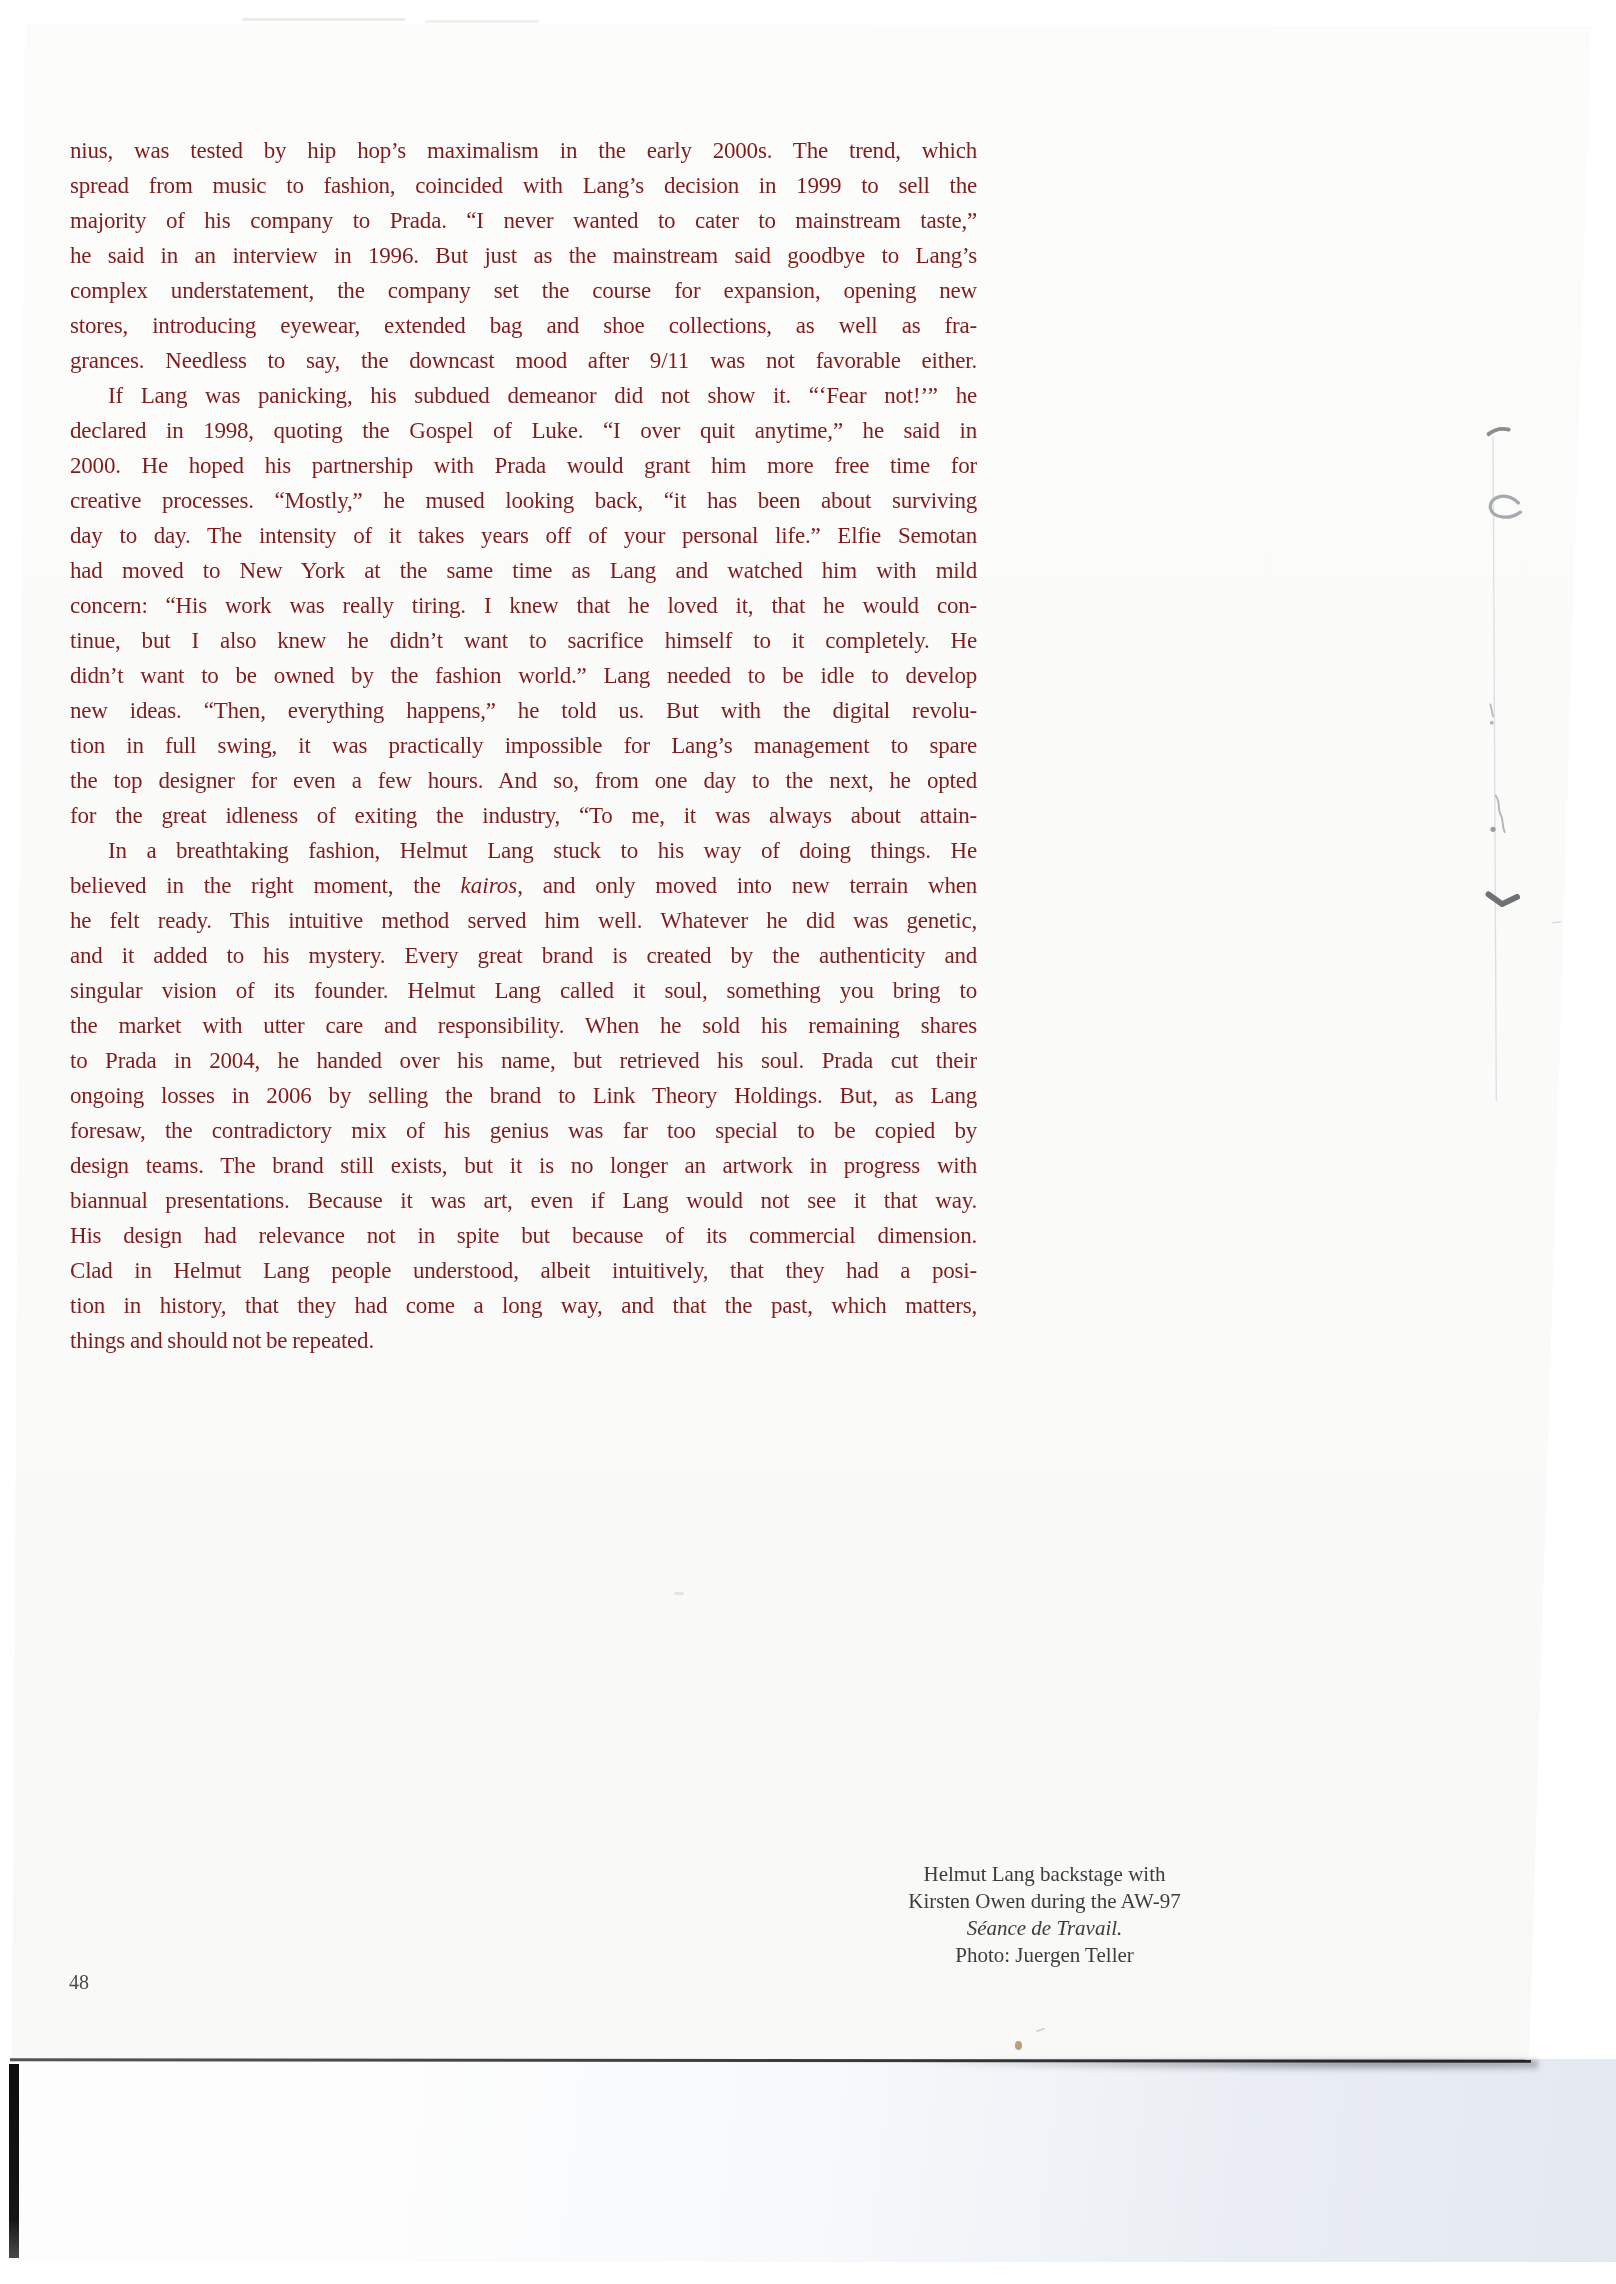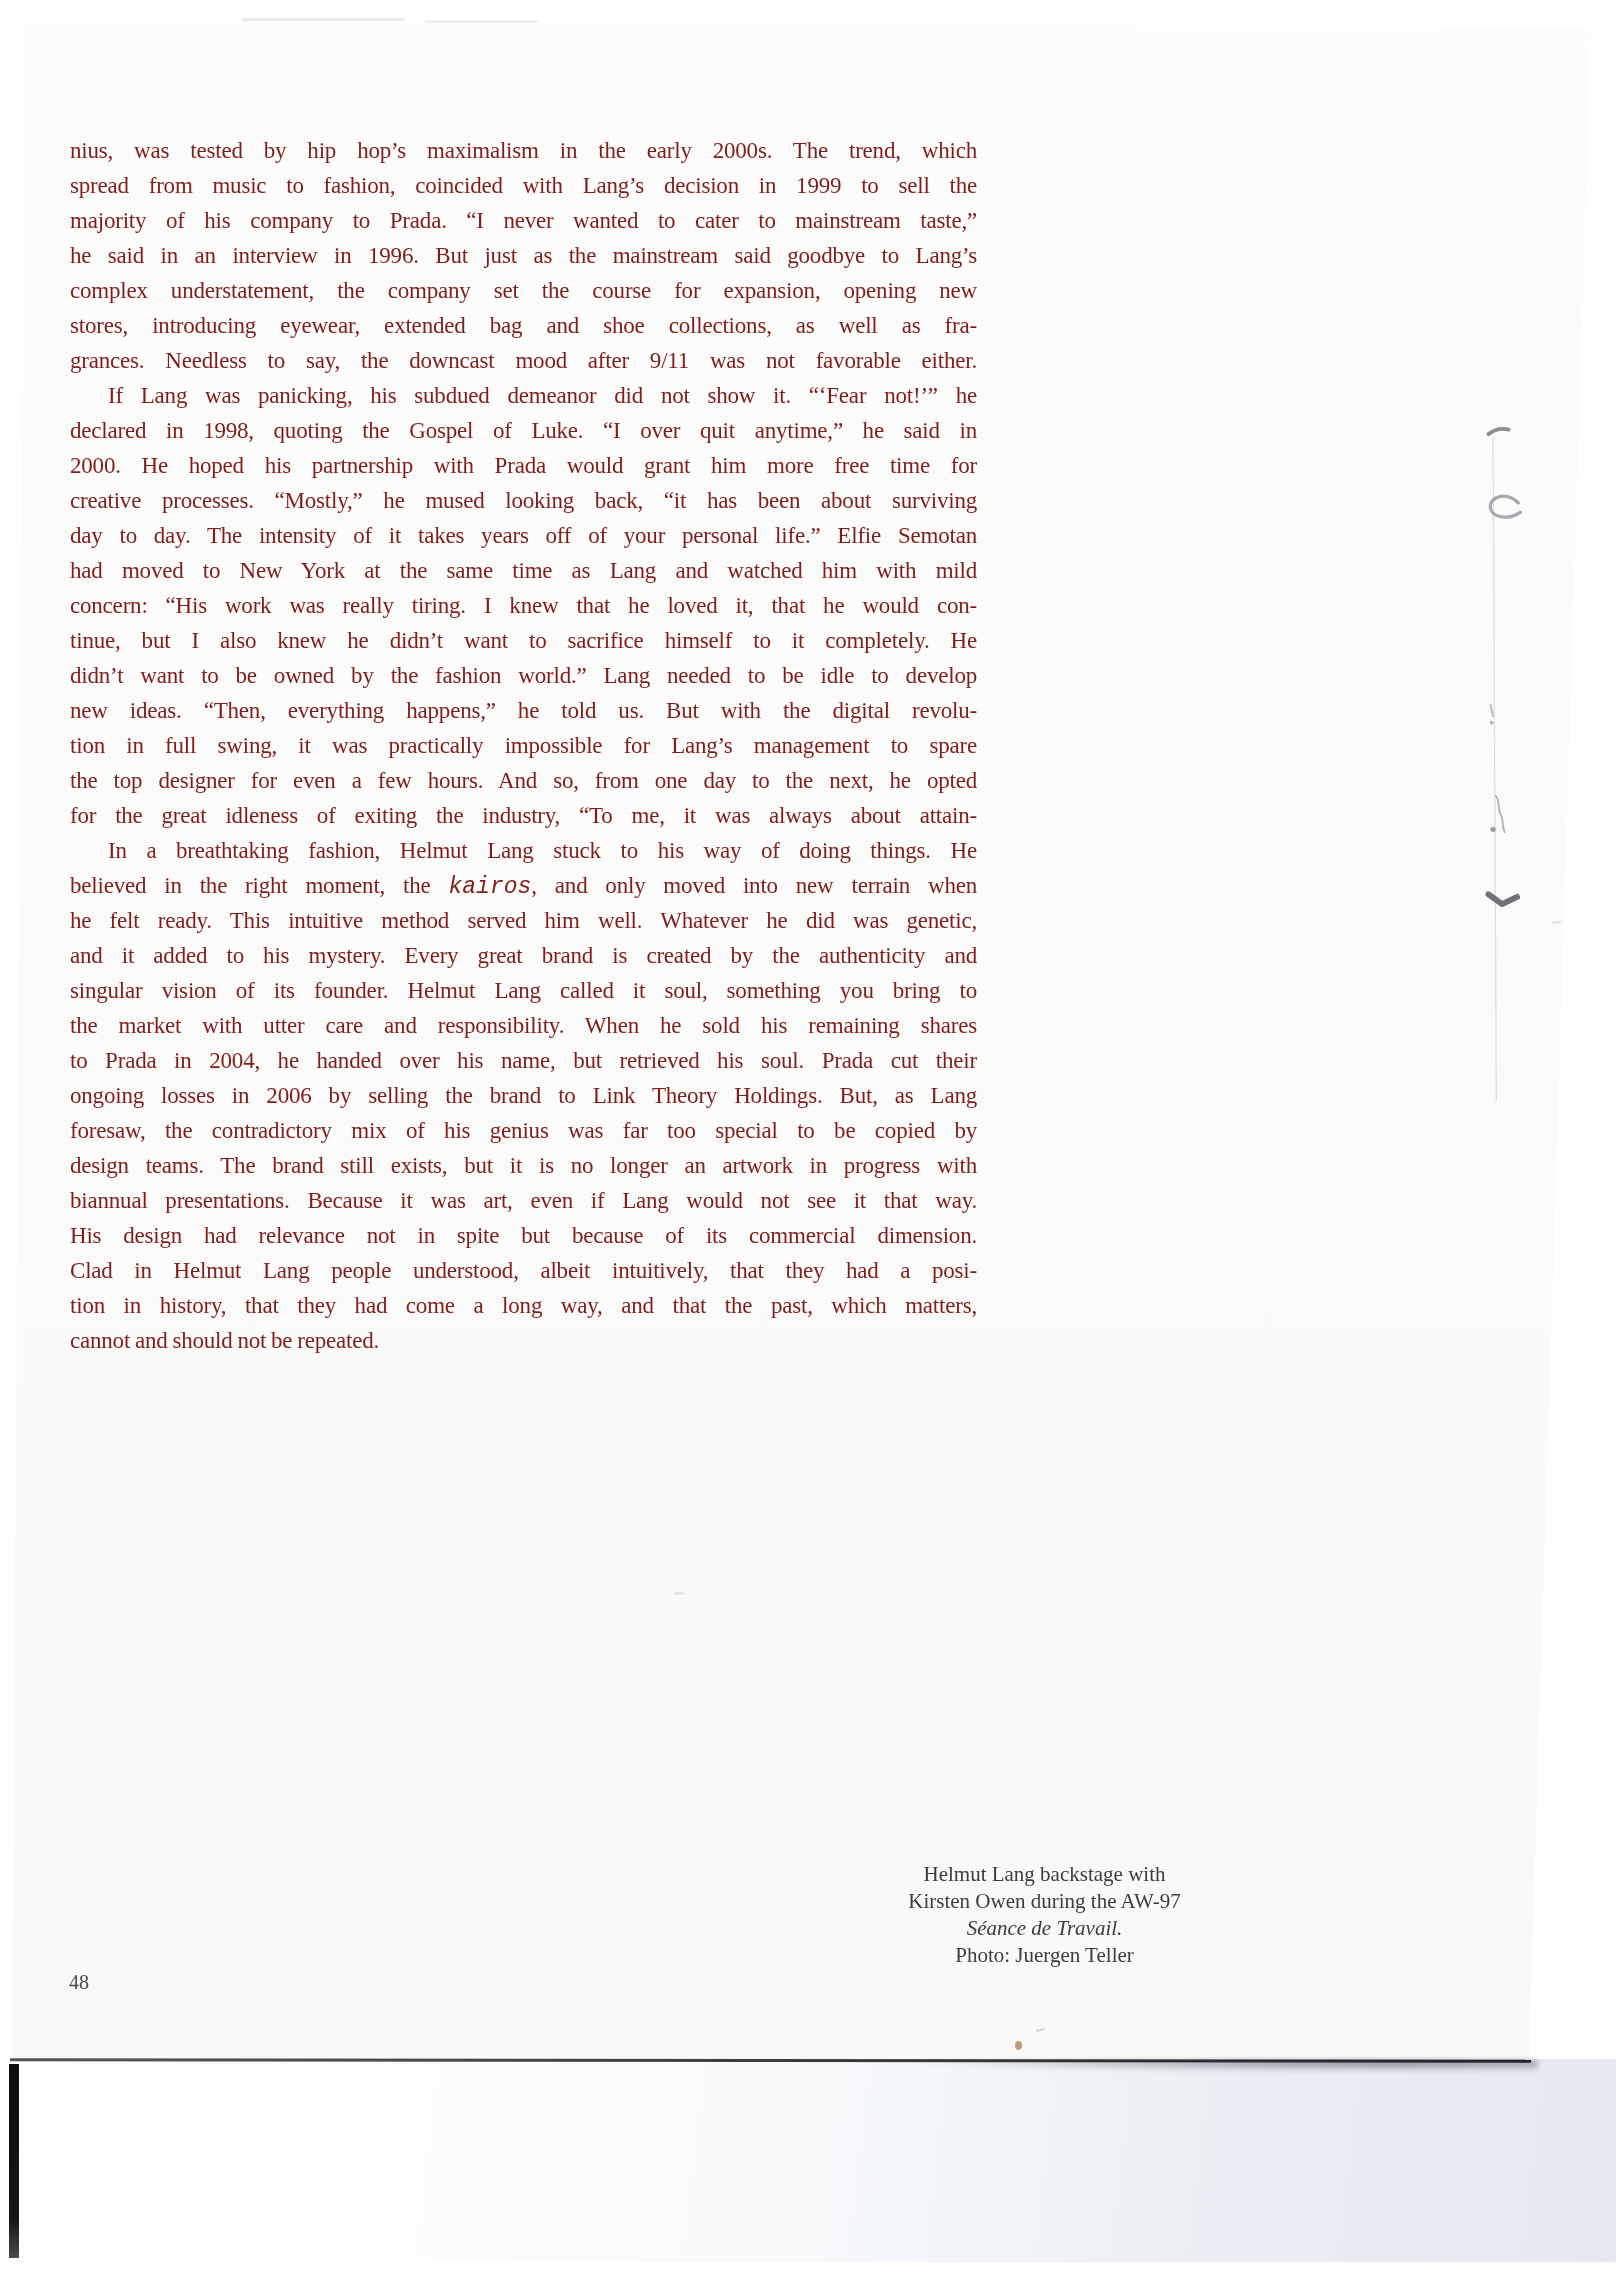--- a/index.html
+++ b/index.html
@@ -43,21 +43,21 @@
     color:#7f1d1d;font-size:23px;line-height:35px;
     letter-spacing:-0.2px;word-spacing:-0.7px;
   }
   .para{margin:0;}
   .line{
     text-align:justify;text-align-last:justify;
     height:35px;hyphens:none;
   }
   .line.indent{padding-left:38px;box-sizing:border-box;}
   .line.line-last{text-align-last:left;}
-  .line em{font-style:italic;letter-spacing:0;font-family:Liberation Mono, monospace;}
+  .line em{font-style:italic;letter-spacing:0;}
   
   #caption{
     position:absolute;right:324px;top:1861px;width:495px;
     text-align:center;color:#3c3c3c;font-size:21px;line-height:27px;
   }
   .cap-line{white-space:nowrap;}
   .cap-line em{font-style:italic;}
   
   #page-number{
     position:absolute;left:69px;top:1970px;
@@ -114,21 +114,21 @@
       <div class="line"><span>singular vision of its founder. Helmut Lang called it soul, something you bring to</span></div>
       <div class="line"><span>the market with utter care and responsibility. When he sold his remaining shares</span></div>
       <div class="line"><span>to Prada in 2004, he handed over his name, but retrieved his soul. Prada cut their</span></div>
       <div class="line"><span>ongoing losses in 2006 by selling the brand to Link Theory Holdings. But, as Lang</span></div>
       <div class="line"><span>foresaw, the contradictory mix of his genius was far too special to be copied by</span></div>
       <div class="line"><span>design teams. The brand still exists, but it is no longer an artwork in progress with</span></div>
       <div class="line"><span>biannual presentations. Because it was art, even if Lang would not see it that way.</span></div>
       <div class="line"><span>His design had relevance not in spite but because of its commercial dimension.</span></div>
       <div class="line"><span>Clad in Helmut Lang people understood, albeit intuitively, that they had a posi-</span></div>
       <div class="line"><span>tion in history, that they had come a long way, and that the past, which matters,</span></div>
-      <div class="line line-last"><span>cannot and should not be repeated.</span></div>
+      <div class="line line-last"><span>things and should not be repeated.</span></div>
     </div>
   </div>
 
 <div id="caption">
     <div class="cap-line"><span>Helmut Lang backstage with</span></div>
     <div class="cap-line"><span>Kirsten Owen during the AW-97</span></div>
     <div class="cap-line"><em>Séance de Travail.</em></div>
     <div class="cap-line"><span>Photo: Juergen Teller</span></div>
   </div>
 

